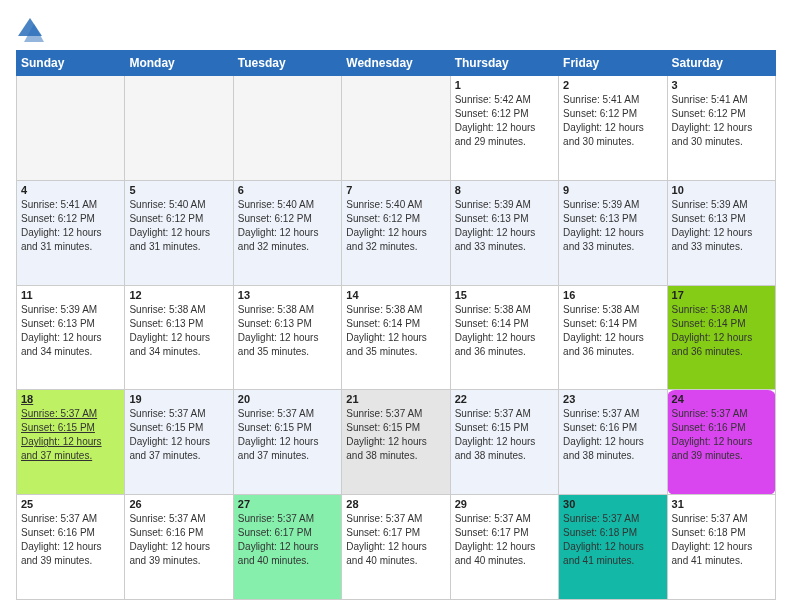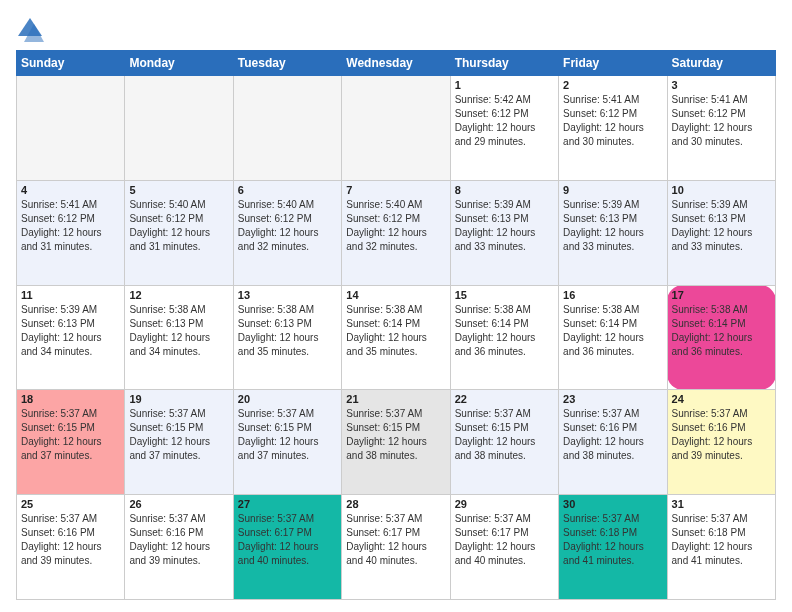--- a/index.html
+++ b/index.html
@@ -256,30 +256,30 @@
 Daylight: 12 hours
 and 36 minutes.</div>
           </td>
           <td style="background: rgb(255, 255, 255);">
             <div class="day-num">16</div>
             <div class="day-info" style="white-space: pre-line;">Sunrise: 5:38 AM
 Sunset: 6:14 PM
 Daylight: 12 hours
 and 36 minutes.</div>
           </td>
-          <td style="background: #ec4899; border-radius: 16px;">
+          <td style="background: #84cc16;">
             <div class="day-num">17</div>
             <div class="day-info" style="white-space: pre-line;">Sunrise: 5:38 AM
 Sunset: 6:14 PM
 Daylight: 12 hours
 and 36 minutes.</div>
           </td>
         </tr>
         <tr>
-          <td style="background: #fca5a5;">
+          <td style="background: #bef264; text-decoration: underline;">
             <div class="day-num">18</div>
             <div class="day-info" style="white-space: pre-line;">Sunrise: 5:37 AM
 Sunset: 6:15 PM
 Daylight: 12 hours
 and 37 minutes.</div>
           </td>
           <td style="background: rgb(238, 242, 251);">
             <div class="day-num">19</div>
             <div class="day-info" style="white-space: pre-line;">Sunrise: 5:37 AM
 Sunset: 6:15 PM
@@ -307,21 +307,21 @@
 Daylight: 12 hours
 and 38 minutes.</div>
           </td>
           <td style="background: rgb(238, 242, 251);">
             <div class="day-num">23</div>
             <div class="day-info" style="white-space: pre-line;">Sunrise: 5:37 AM
 Sunset: 6:16 PM
 Daylight: 12 hours
 and 38 minutes.</div>
           </td>
-          <td style="background: #fef9c3;">
+          <td style="background: #d946ef; border-radius: 8px;">
             <div class="day-num">24</div>
             <div class="day-info" style="white-space: pre-line;">Sunrise: 5:37 AM
 Sunset: 6:16 PM
 Daylight: 12 hours
 and 39 minutes.</div>
           </td>
         </tr>
         <tr>
           <td style="background: rgb(255, 255, 255);">
             <div class="day-num">25</div>
@@ -330,21 +330,21 @@
 Daylight: 12 hours
 and 39 minutes.</div>
           </td>
           <td style="background: rgb(255, 255, 255);">
             <div class="day-num">26</div>
             <div class="day-info" style="white-space: pre-line;">Sunrise: 5:37 AM
 Sunset: 6:16 PM
 Daylight: 12 hours
 and 39 minutes.</div>
           </td>
-          <td style="background: #14b8a6;">
+          <td style="background: #86efac;">
             <div class="day-num">27</div>
             <div class="day-info" style="white-space: pre-line;">Sunrise: 5:37 AM
 Sunset: 6:17 PM
 Daylight: 12 hours
 and 40 minutes.</div>
           </td>
           <td style="background: rgb(255, 255, 255);">
             <div class="day-num">28</div>
             <div class="day-info" style="white-space: pre-line;">Sunrise: 5:37 AM
 Sunset: 6:17 PM

